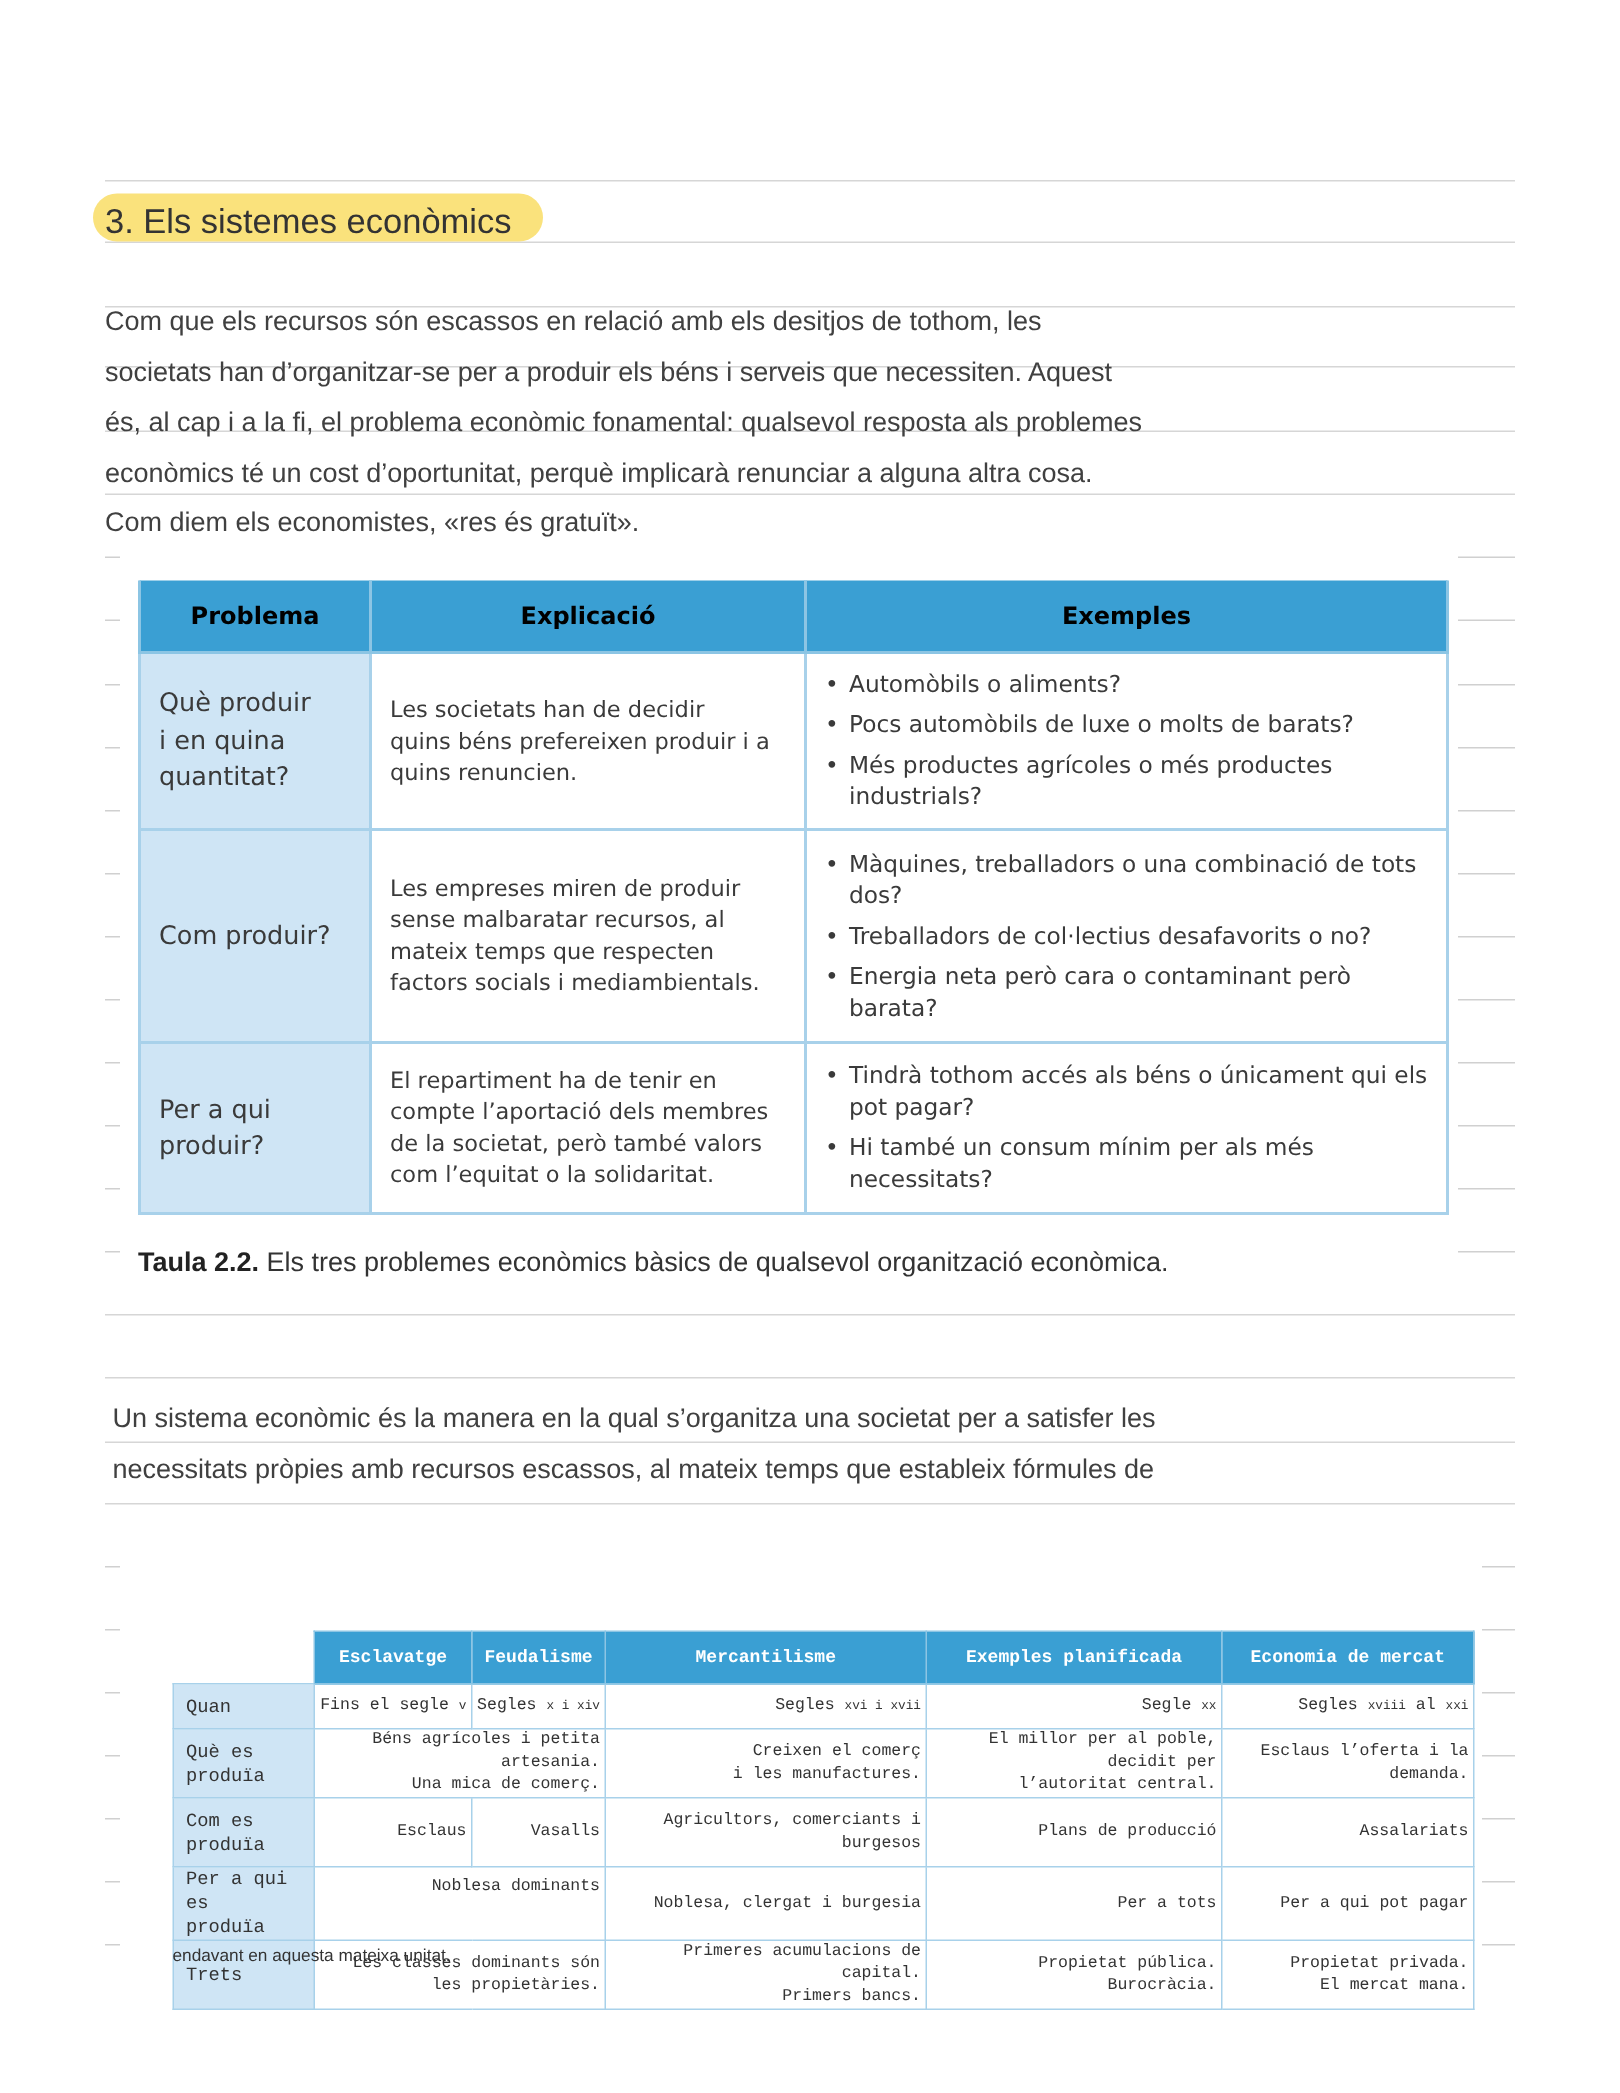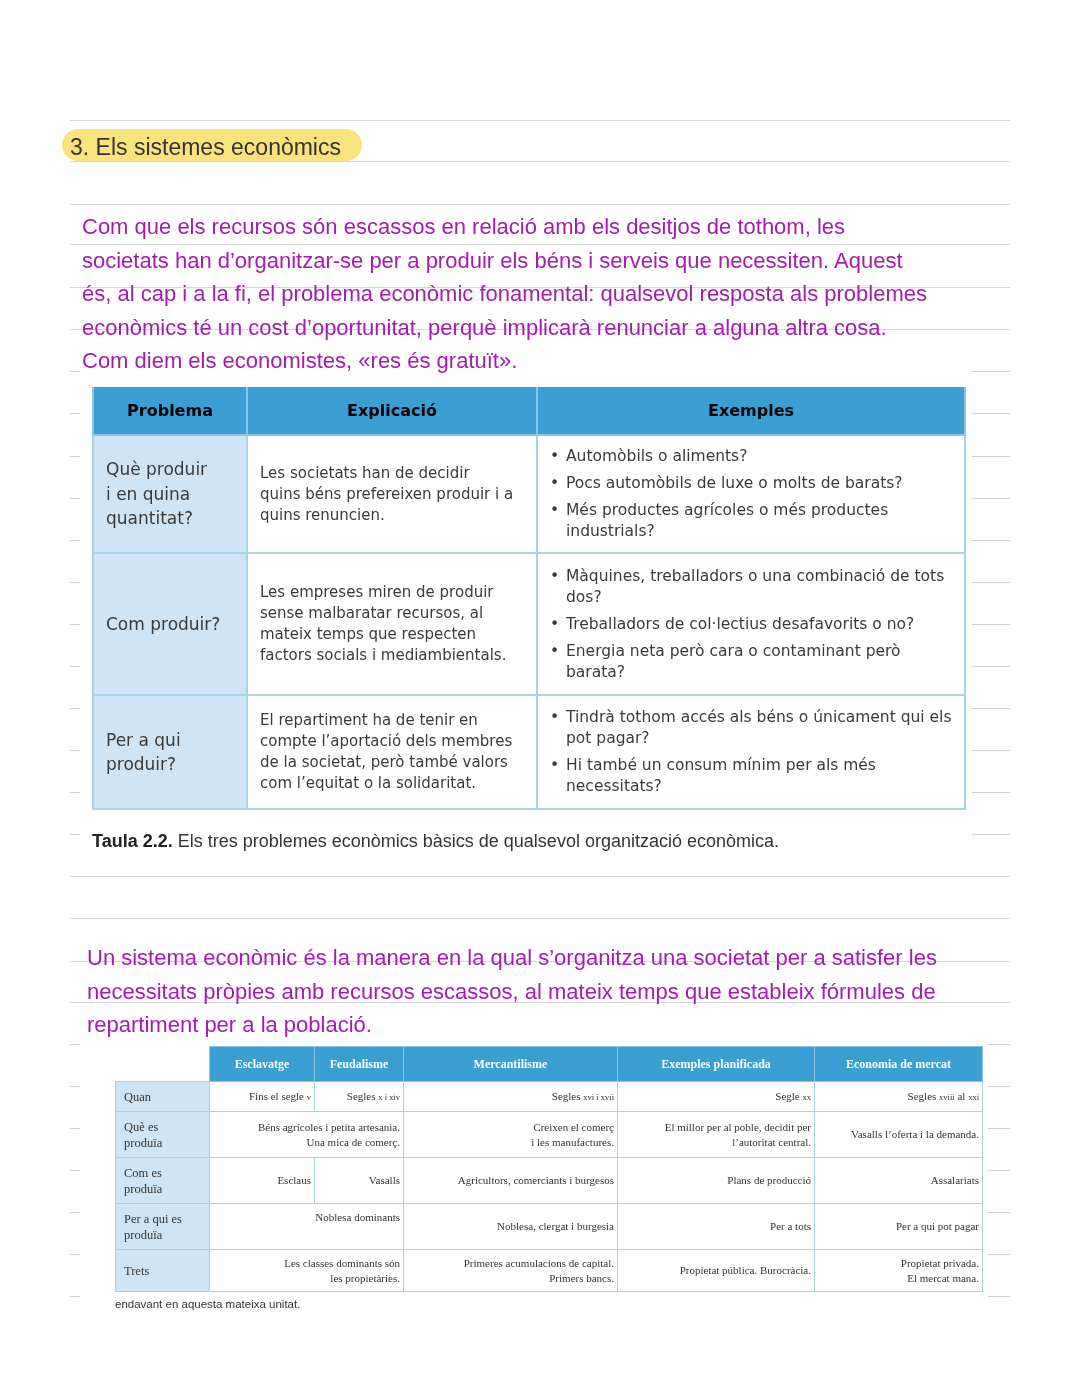--- a/index.html
+++ b/index.html
@@ -2,40 +2,40 @@
 <html><head>
 <meta charset="utf-8">
 <style>
   html, body { margin: 0; padding: 0; background: #ffffff; }
   body { width: 1080px; height: 1395px; position: relative; overflow: hidden; font-family: "Liberation Sans", sans-serif; color: #2b2b2b; }
   .rule { position: absolute; height: 1px; background: #d6d6d6; }
   .tick { position: absolute; height: 1px; background: #d0d0d0; }
   .heading-wrap { position: absolute; left: 62px; top: 129px; height: 32px; }
   .heading-hl { position: absolute; left: 0; top: 0; width: 300px; height: 32px; background: #fae27c; border-radius: 16px; }
   .heading { position: absolute; left: 8px; top: 5px; font-size: 23px; color: #333; white-space: nowrap; }
-  .para { position: absolute; font-size: 22px; line-height: 33.5px; color: #a21caf; margin: 12px; }
+  .para { position: absolute; font-size: 18px; line-height: 33.5px; color: #404040; margin: 0; }
   .para .ln { display: block; white-space: nowrap; }
 
   
   table.t1 { position: absolute; left: 92px; top: 387px; width: 874px; border-collapse: collapse; font-family: "DejaVu Sans", sans-serif; }
   table.t1 th { background: #3a9fd3; color: #000000; font-size: 16px; font-weight: bold; height: 45px; border: 2px solid #8cc5e4; border-top: none; }
   table.t1 td { border: 2px solid #a8d1ea; vertical-align: middle; font-size: 15px; line-height: 21px; color: #3a3a3a; }
   table.t1 td.prob { background: #cfe5f5; width: 126px; padding: 0 10px 0 12px; font-size: 17px; line-height: 24.5px; }
   table.t1 td.exp { width: 264px; padding: 0 10px 0 12px; }
   table.t1 td.ex { padding: 0 12px 0 12px; }
   table.t1 ul { margin: 0; padding: 0; list-style: none; }
   table.t1 li { position: relative; padding-left: 16px; margin: 6px 0; font-size: 15.5px; line-height: 21px; }
   table.t1 li::before { content: "\2022"; position: absolute; left: 0; top: 0; }
   .r1 { height: 118px; } .r2 { height: 142px; } .r3 { height: 114px; }
 
   .cap { position: absolute; white-space: nowrap; color: #333; }
   .cap b { font-weight: bold; color: #222; }
 
   
-  table.t2 { position: absolute; left: 115px; top: 1046px; width: 868px; border-collapse: collapse; font-family: Liberation Serif, serif; font-size: 11px; color: #333; }
+  table.t2 { position: absolute; left: 115px; top: 1087px; width: 868px; border-collapse: collapse; font-family: Liberation Mono, monospace; font-size: 11px; color: #333; }
   table.t2 th { background: #3a9fd3; color: #fff; font-weight: bold; font-size: 12px; height: 32px; border: 1.5px solid #8cc5e4; }
   table.t2 th.blank { background: transparent; border: none; }
   table.t2 td { border: 1.5px solid #a8d1ea; text-align: right; vertical-align: middle; line-height: 15px; padding: 0 3px; }
   table.t2 td.rh { background: #cfe5f5; text-align: left; padding-left: 8px; font-size: 12.5px; line-height: 16px; width: 82px; }
   table.t2 tr.q { height: 30px; } table.t2 tr.n { height: 46px; }
   table.t2 td.top { vertical-align: top; padding-top: 6px; }
   .sc { font-size: 8.5px; }
 </style>
 </head>
 <body>
@@ -173,21 +173,20 @@
   </tbody>
 </table>
 
 <div class="cap" style="left:92px;top:831px;font-size:18px;">
   <b>Taula 2.2.</b><span> Els tres problemes econòmics bàsics de qualsevol organització econòmica.</span>
 </div>
 
 <p class="para" style="left:75px;top:929px;">
   <span class="ln">Un sistema econòmic és la manera en la qual s’organitza una societat per a satisfer les</span>
   <span class="ln">necessitats pròpies amb recursos escassos, al mateix temps que estableix fórmules de</span>
-  <span class="ln">repartiment per a la població.</span>
 </p>
 
 <table class="t2">
   <thead>
     <tr>
       <th class="blank" style="width:91px;"></th>
       <th style="width:102px;">Esclavatge</th>
       <th style="width:86px;">Feudalisme</th>
       <th style="width:211px;margin-top:20px;">Mercantilisme</th>
       <th style="width:194px;">Exemples planificada</th>
@@ -213,21 +212,21 @@
           <span style="display:block">Una mica de comerç.</span>
         </td>
       <td>
           <span style="display:block">Creixen el comerç</span>
           <span style="display:block">i les manufactures.</span>
         </td>
       <td>
           <span style="display:block">El millor per al poble, decidit per</span>
           <span style="display:block">l’autoritat central.</span>
         </td>
-      <td>Vasalls l’oferta i la demanda.</td>
+      <td>Esclaus l’oferta i la demanda.</td>
     </tr>
     <tr class="n">
       <td class="rh">
           <span style="display:block">Com es</span>
           <span style="display:block">produïa</span>
         </td>
       <td>Esclaus</td>
       <td>Vasalls</td>
       <td>Agricultors, comerciants i burgesos</td>
       <td>Plans de producció</td>

